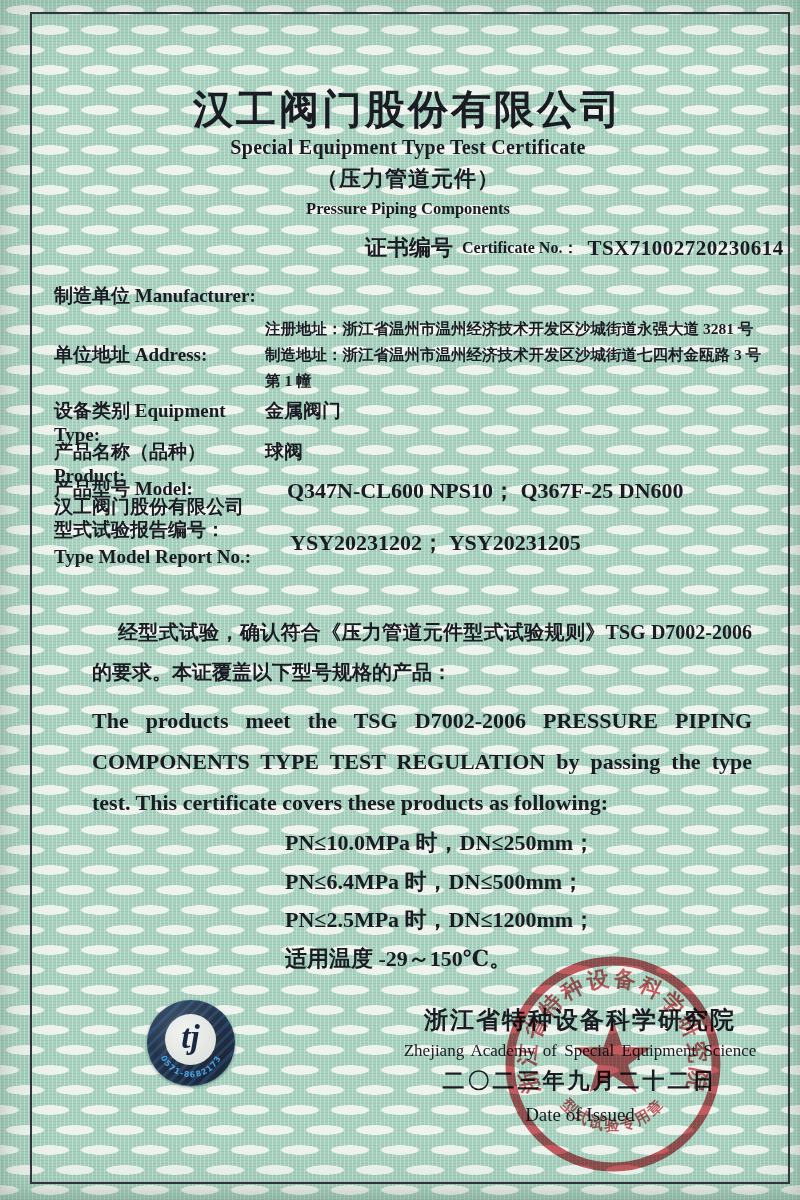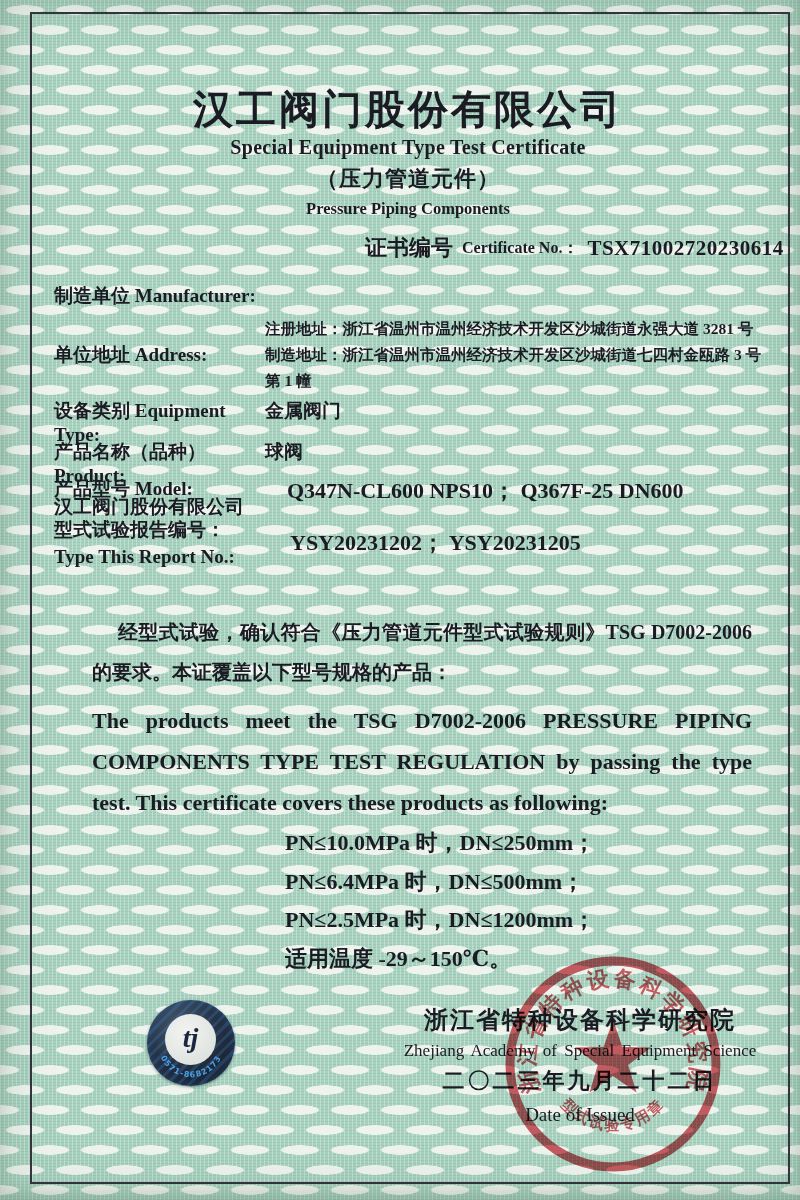--- a/index.html
+++ b/index.html
@@ -75,21 +75,21 @@
 
   
   .holo{position:absolute;left:147px;top:1000px;width:88px;height:86px;border-radius:50%;
     background:radial-gradient(circle at 38% 30%, #46596c 0%, #253244 45%, #0f1620 100%);
     box-shadow:0 1px 3px rgba(20,30,40,.45), inset 0 0 10px rgba(80,160,255,.25);}
   .holo::before{content:"";position:absolute;inset:0;border-radius:50%;
     background:repeating-linear-gradient(135deg, rgba(70,150,240,.20) 0 3px, rgba(0,0,0,0) 3px 8px);}
   .holo-inner{position:absolute;left:18px;top:14px;width:51px;height:51px;border-radius:50%;
     background:radial-gradient(circle at 40% 35%, #f2f4f1, #d8ddd8);
     display:flex;align-items:center;justify-content:center;}
-  .holo-tj{font-style:italic;font-weight:bold;font-size:28px;color:#1a2741;
+  .holo-tj{font-style:italic;font-weight:bold;font-size:33px;color:#1a2741;
     font-family:"Liberation Serif","DejaVu Serif",serif;transform:translateY(-2px);}
   .holo-arc{position:absolute;inset:0;}
   .holo-arc text{font-family:"DejaVu Sans",sans-serif;font-weight:bold;}
 </style>
 </head>
 <body>
 
 <div class="page">
   <div class="bg"></div>
   <div class="frame"></div>
@@ -129,21 +129,21 @@
   </div>
 
   <div class="row row-model">
     <span class="lbl">产品型号 Model:</span>
     <span class="val">Q347N-CL600 NPS10； Q367F-25 DN600</span>
   </div>
 
   <div class="row row-report">
     <span class="lbl">
       <div>型式试验报告编号：</div>
-      <div>Type This Report No.:</div>
+      <div>Type Model Report No.:</div>
     </span>
     <span class="val">YSY20231202； YSY20231205</span>
   </div>
 
   <div class="para-cn">经型式试验，确认符合《压力管道元件型式试验规则》TSG D7002-2006 的要求。本证覆盖以下型号规格的产品：</div>
   <div class="para-en">The products meet the TSG D7002-2006 PRESSURE PIPING COMPONENTS TYPE TEST REGULATION by passing the type test. This certificate covers these products as following:</div>
 
   <div class="specs">
     <div>PN≤10.0MPa 时，DN≤250mm；</div>
     <div>PN≤6.4MPa 时，DN≤500mm；</div>

